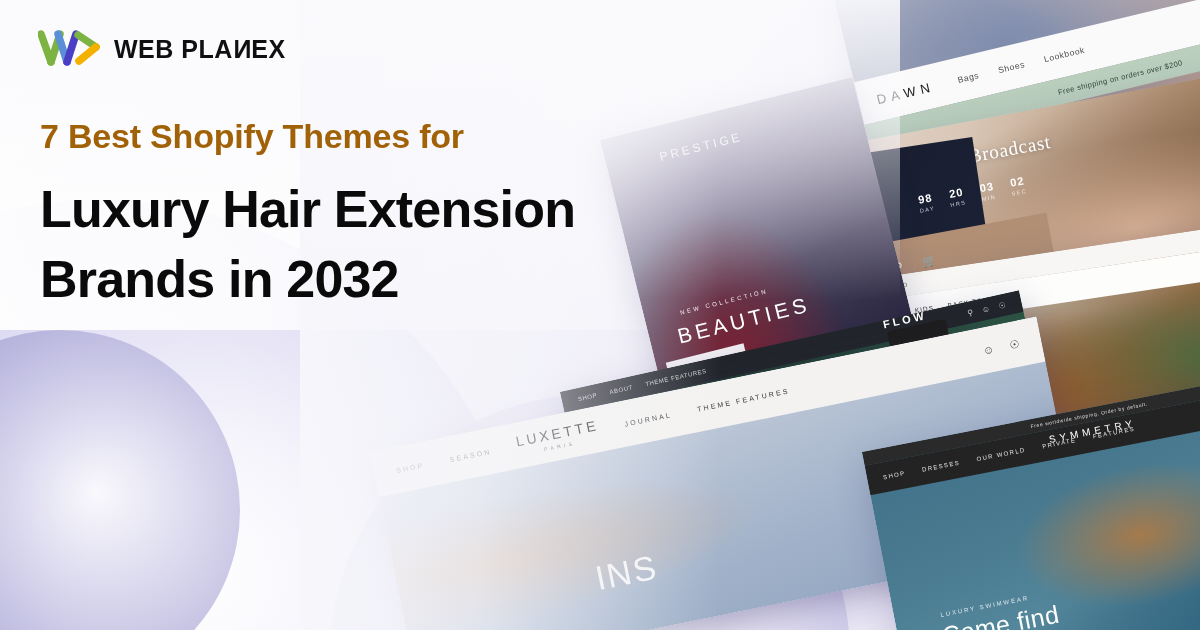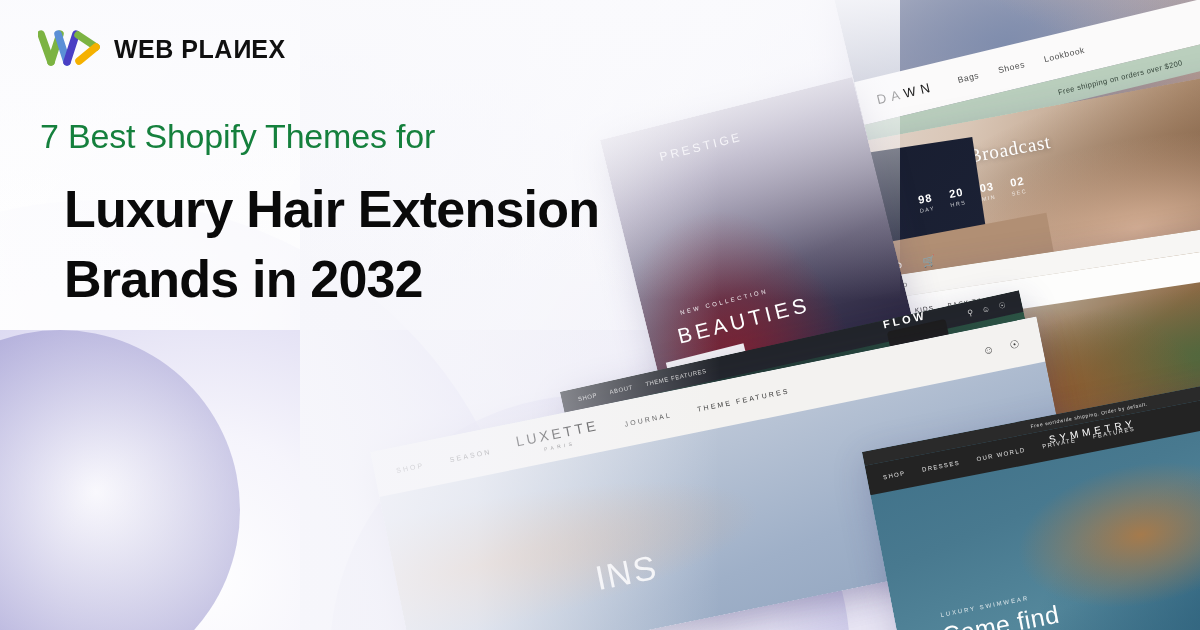--- a/index.html
+++ b/index.html
@@ -286,26 +286,26 @@
 
   
   #fg { position:absolute; inset:0; }
   .logo-wrap { position:absolute; left:38px; top:28px; display:flex; align-items:center; gap:14px; }
   .logo-mark { width:62px; height:42px; display:block; }
   .logo-text { font-size:25px; font-weight:700; letter-spacing:.5px; color:#101010; }
   .logo-text .rev { display:inline-block; transform:scaleX(-1); }
 
   .kicker {
     position:absolute; left:40px; top:117px;
-    font-size:34px; font-weight:400; color:#15803d; letter-spacing:-.2px;
+    font-size:34px; font-weight:700; color:#a16207; letter-spacing:-.2px;
   }
   .headline {
     position:absolute; left:40px; top:175px;
     font-size:52px; font-weight:700; color:#0a0a0a;
-    line-height:1.34; letter-spacing:-.8px;margin-left:24px;
+    line-height:1.34; letter-spacing:-.8px;
   }
   .headline .l2 { display:block; }
 </style>
 </head>
 <body>
 
 <div id="bg">
   <div class="bg-base"></div>
   <div class="blob-a"></div>
   <div class="blob-b"></div>

